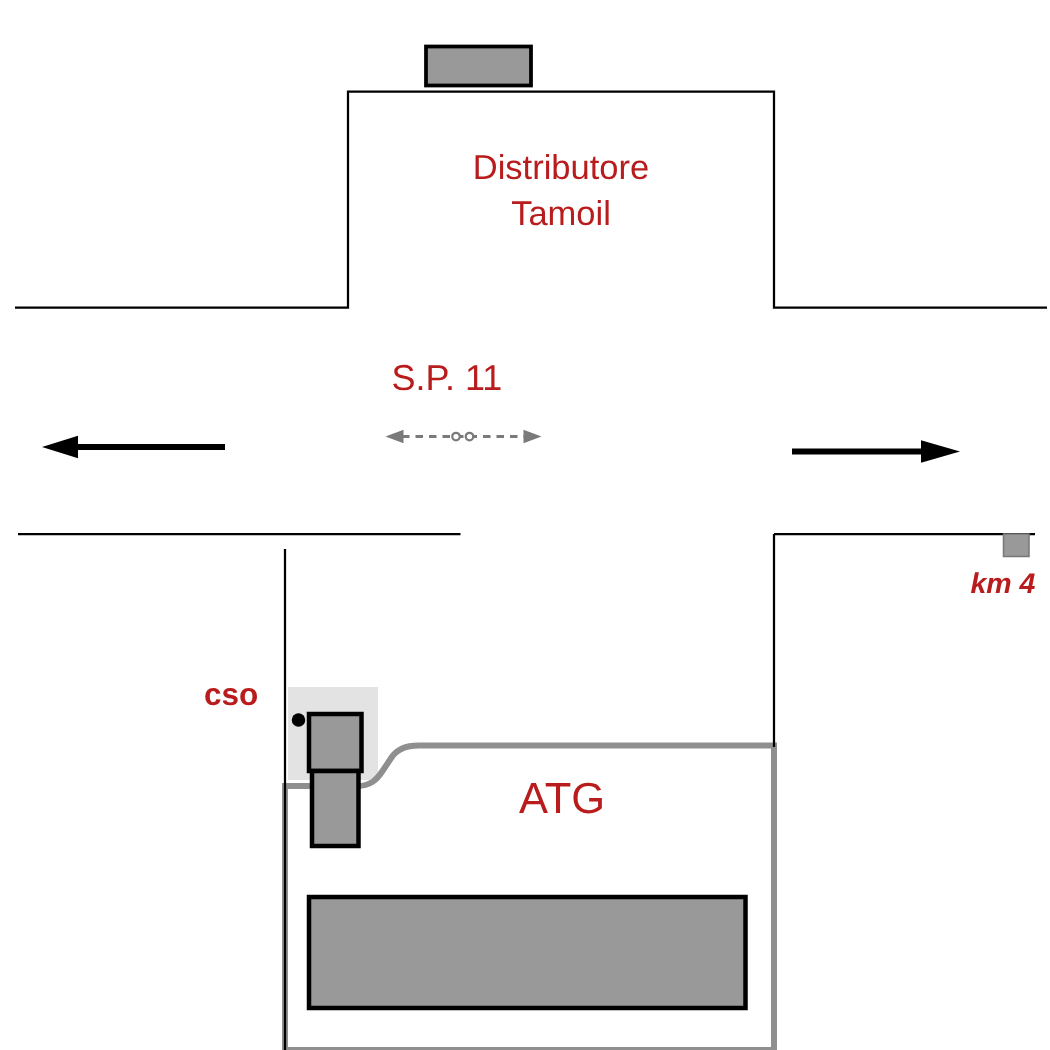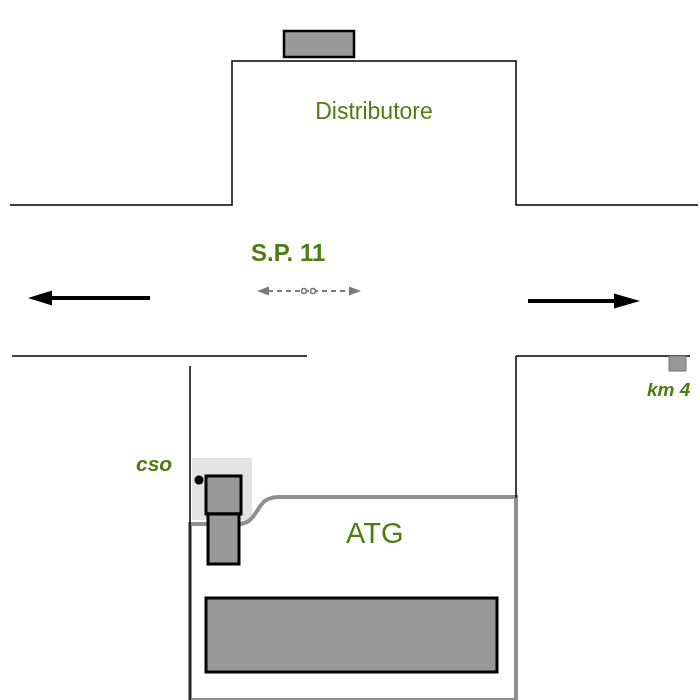--- a/index.html
+++ b/index.html
@@ -7,21 +7,21 @@
     padding: 0;
     background: #ffffff;
   }
   #stage {
     position: relative;
     width: 700px;
     height: 700px;
     background: #ffffff;
     overflow: hidden;
     font-family: "Liberation Sans", "DejaVu Sans", sans-serif;
-    color: #4d7c0f;
+    color: #b91c1c;
   }
   #map-svg {
     position: absolute;
     left: 0;
     top: 0;
   }
   .label {
     position: absolute;
     white-space: nowrap;
   }
@@ -39,21 +39,20 @@
     font-size: 24px;
   }
   .km-label {
     font-size: 19px;
     font-weight: bold;
     font-style: italic;
   }
   .cso-label {
     font-size: 21px;
     font-weight: bold;
-    font-style: italic;
   }
   .atg-label {
     font-size: 29px;
   }
 </style>
 </head>
 <body>
 
 <div id="stage">
 
@@ -98,24 +97,25 @@
       <line x1="268" y1="291" x2="350" y2="291" stroke="#7a7a7a" stroke-width="2" stroke-dasharray="5 4"></line>
       <polygon points="257,291 269,286.5 269,295.5" fill="#7a7a7a"></polygon>
       <polygon points="361,291 349,286.5 349,295.5" fill="#7a7a7a"></polygon>
       <circle cx="304" cy="291" r="2.5" fill="#ffffff" stroke="#7a7a7a" stroke-width="1.5"></circle>
       <circle cx="313" cy="291" r="2.5" fill="#ffffff" stroke="#7a7a7a" stroke-width="1.5"></circle>
     </g>
   </svg>
 
   <div class="label station-label" style="left:262px; top:96px; width:224px;">
     <div>Distributore</div>
+    <div>Tamoil</div>
   </div>
 
 
-  <div class="label road-label" style="left:251px; top:239px;font-weight:bold;">S.P. 11</div>
+  <div class="label road-label" style="left:261px; top:239px;">S.P. 11</div>
 
 
   <div class="label km-label" style="left:647px; top:379px;">km 4</div>
 
   <div class="label cso-label" style="left:136px; top:452px;">cso</div>
 
   <div class="label atg-label" style="left:346px; top:517px;">ATG</div>
 </div>
 
 </body></html>

